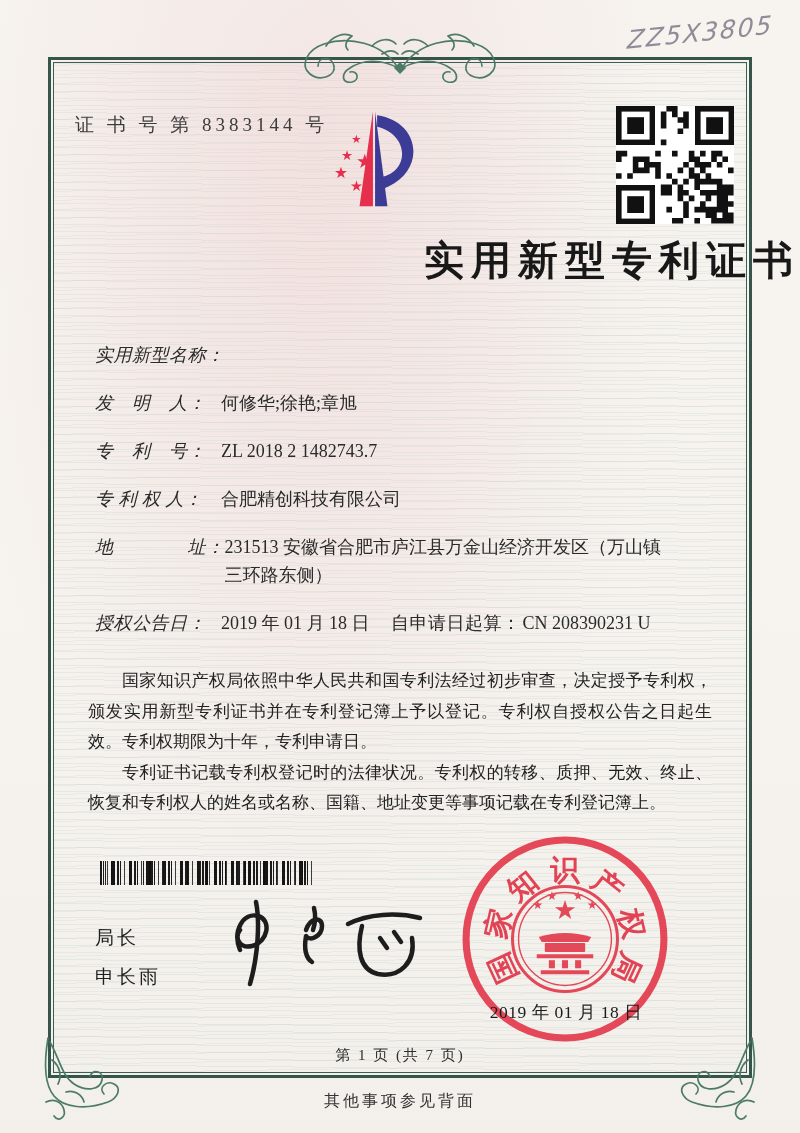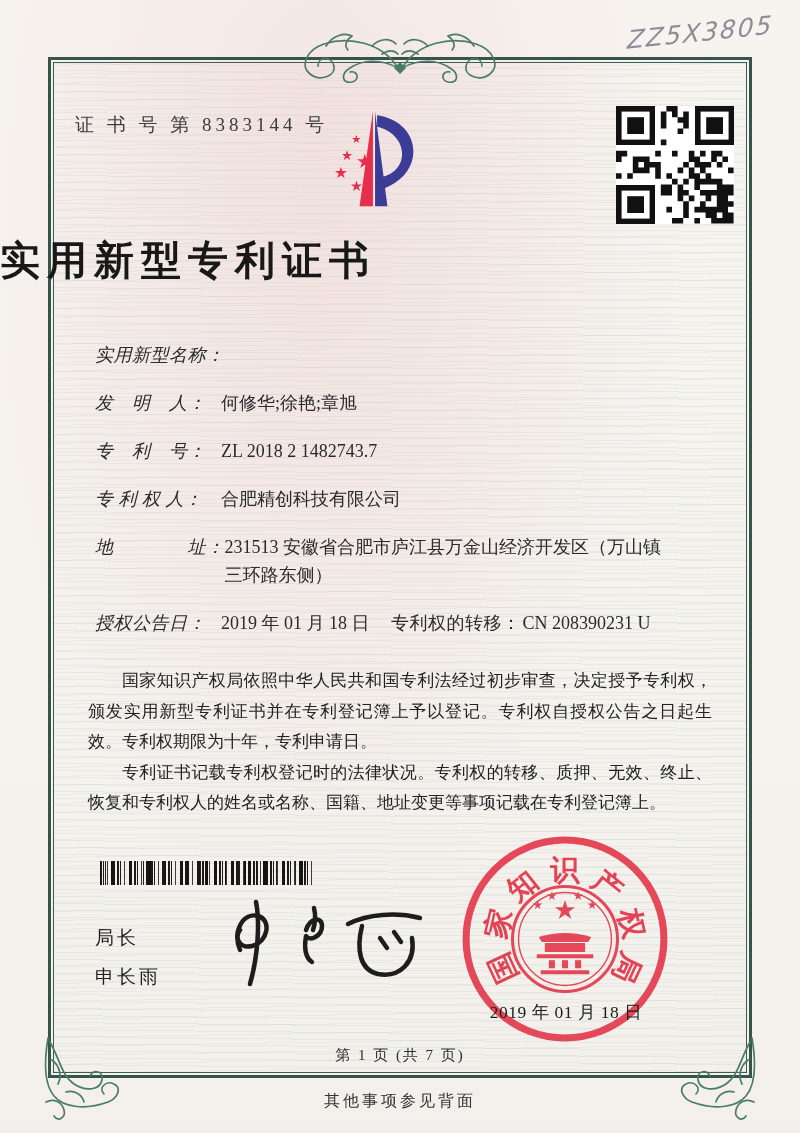--- a/index.html
+++ b/index.html
@@ -40,21 +40,21 @@
   }
   
   .cert-no {
     position:absolute; left:75px; top:112px;
     font-size:19px; letter-spacing:4px; color:#3c3c3c;
   }
   .logo { position:absolute; left:322px; top:106px; width:104px; height:124px; }
   .qr { position:absolute; left:616px; top:106px; width:118px; height:118px; }
   .title {
     position:absolute; left:0; top:233px; width:100%;
-    text-align:left; font-size:40px; font-weight:600;
+    text-align:right; font-size:40px; font-weight:600;
     letter-spacing:7px; color:#181818;
   }
   
   .fields {
     position:absolute; left:95px; top:341px; width:580px;
     font-size:18px; color:#2a2a2a;
   }
   .row { display:flex; line-height:28px; margin-bottom:20px; }
   .lbl { flex:0 0 126px; white-space:pre; letter-spacing:.5px;font-style:italic; }
   .val { flex:1; }
@@ -195,21 +195,21 @@
       <span class="lbl">专 利 权 人：</span>
       <span class="val">合肥精创科技有限公司</span>
     </div>
     <div class="row">
       <span class="lbl">地　　　　址：</span>
       <span class="val">231513 安徽省合肥市庐江县万金山经济开发区（万山镇三环路东侧）</span>
     </div>
     <div class="row grant">
       <span class="lbl">授权公告日：</span>
       <span class="val">2019 年 01 月 18 日</span>
-      <span class="lbl2">专利权的转移：</span>
+      <span class="lbl2">自申请日起算：</span>
       <span class="val2">CN 208390231 U</span>
     </div>
   </div>
 
   <div class="paras">
     <p>国家知识产权局依照中华人民共和国专利法经过初步审查，决定授予专利权，颁发实用新型专利证书并在专利登记簿上予以登记。专利权自授权公告之日起生效。专利权期限为十年，专利申请日。</p>
     <p>专利证书记载专利权登记时的法律状况。专利权的转移、质押、无效、终止、恢复和专利权人的姓名或名称、国籍、地址变更等事项记载在专利登记簿上。</p>
   </div>
 
   <div class="barcode"></div>

